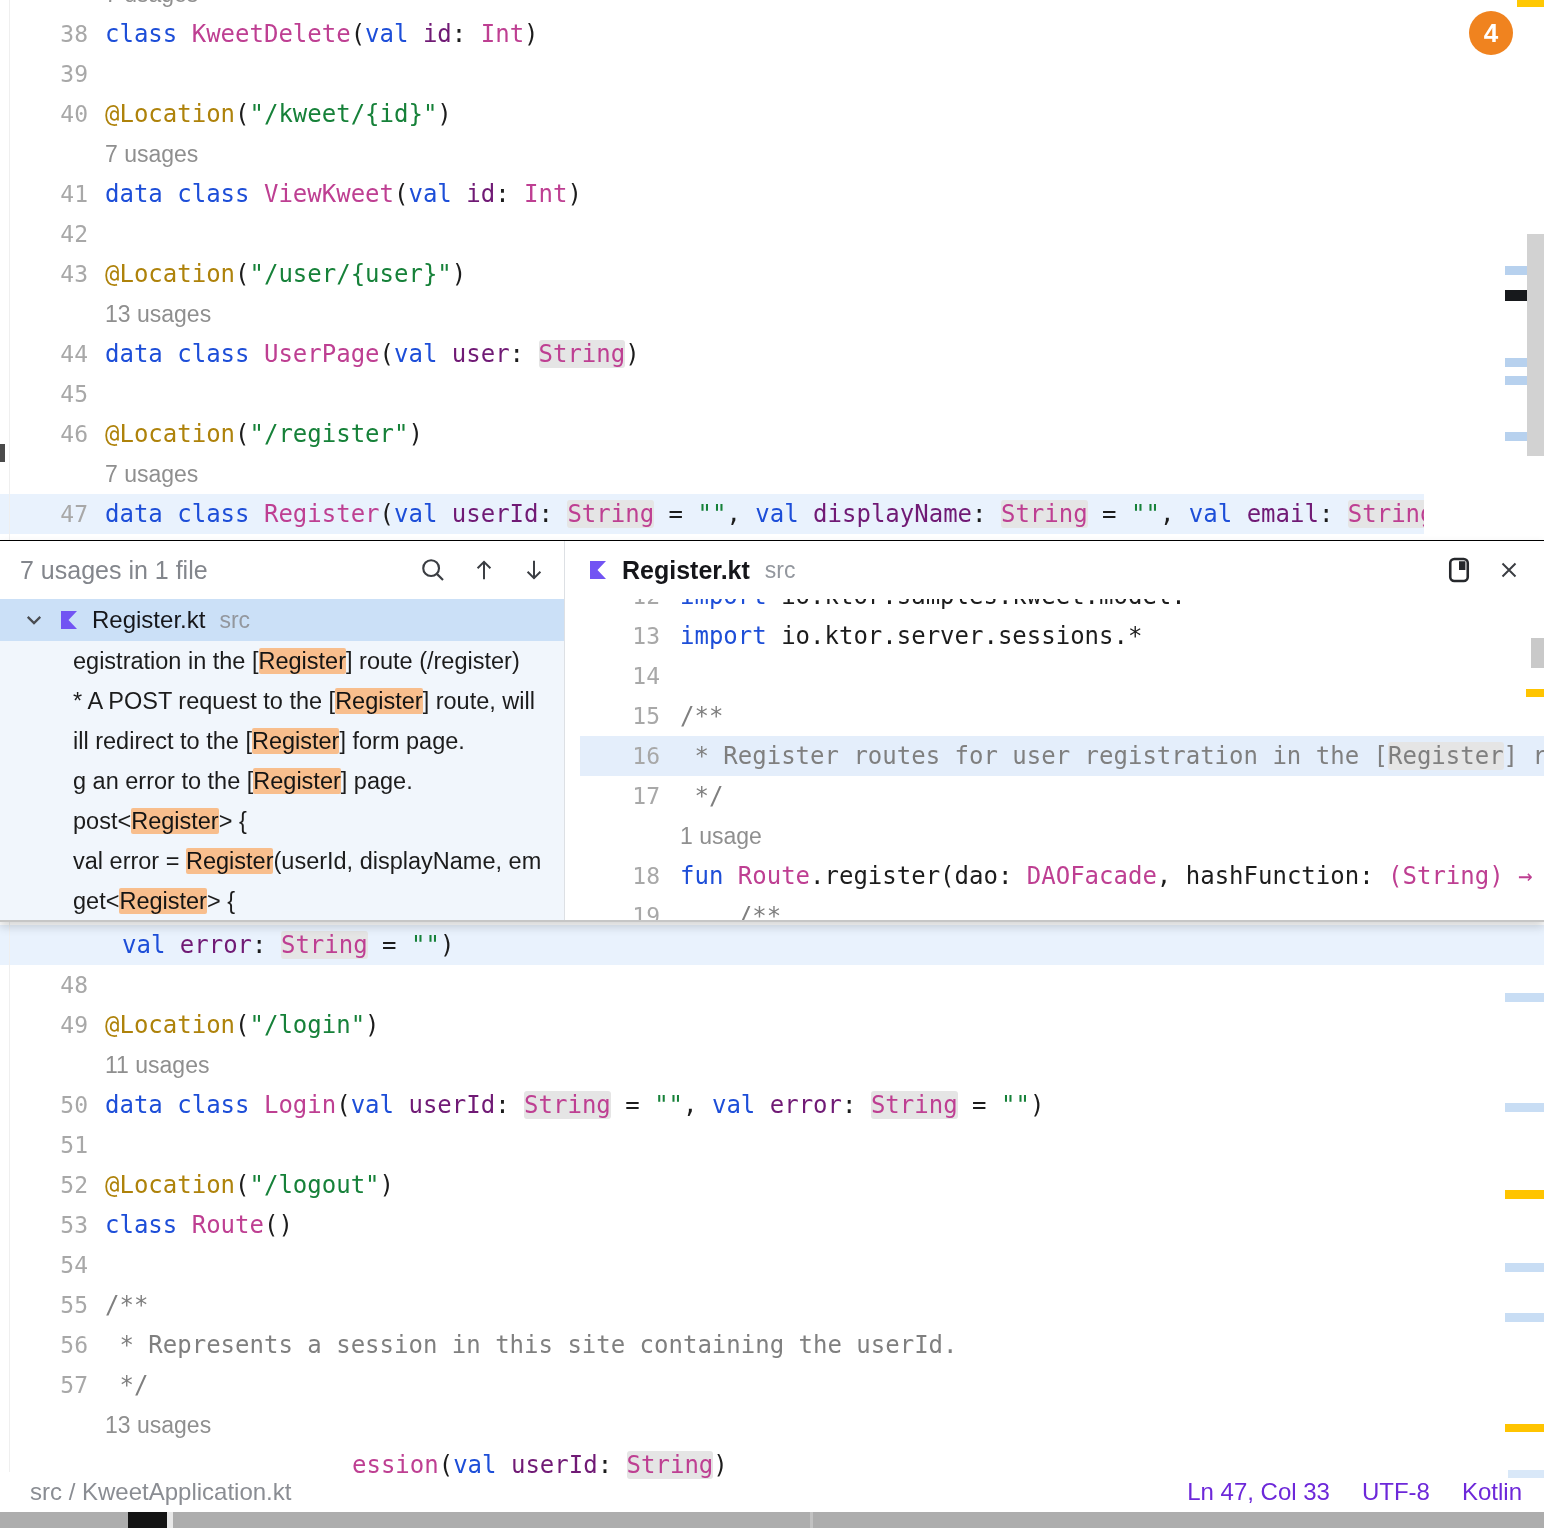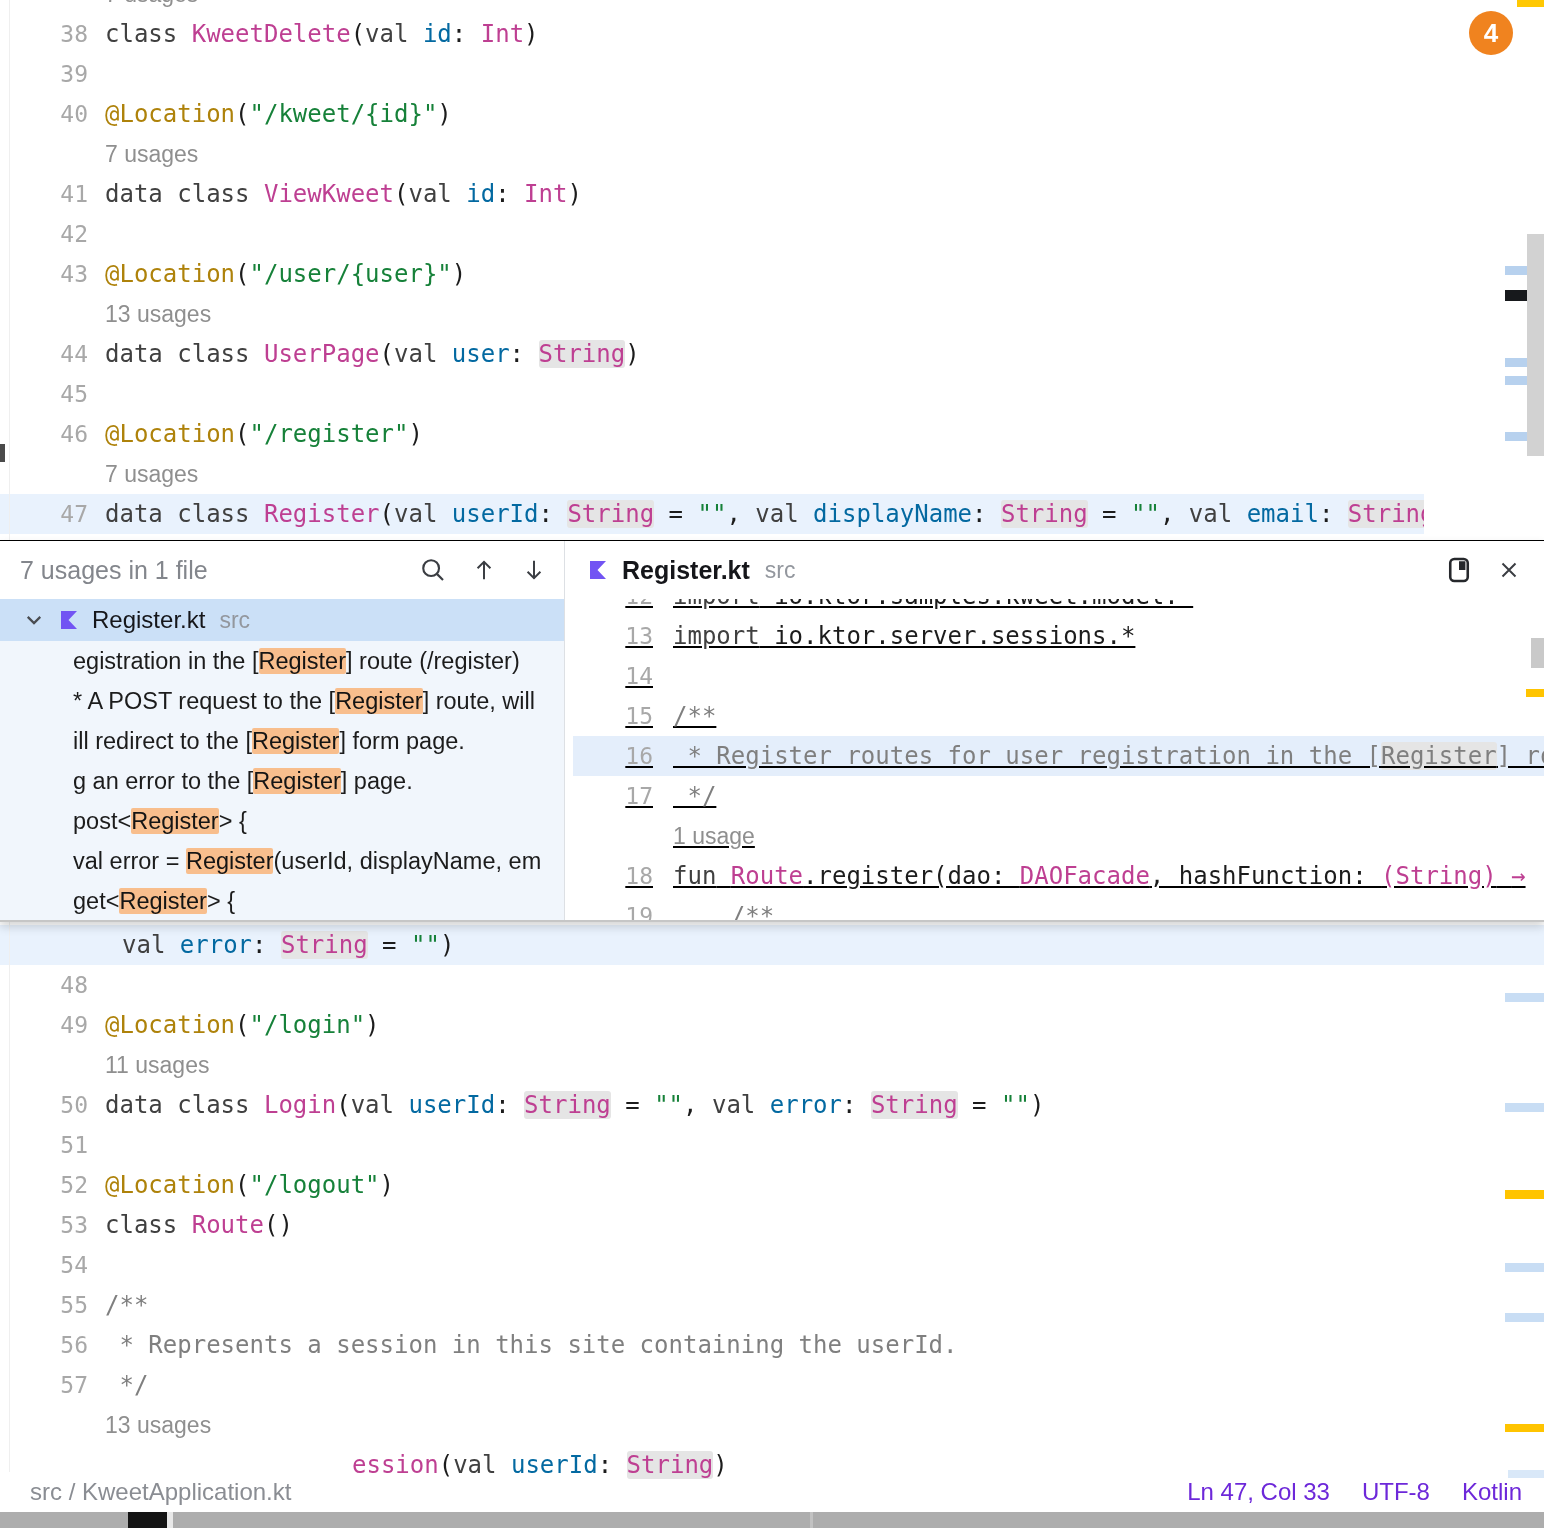--- a/index.html
+++ b/index.html
@@ -8,23 +8,23 @@
     background:#ffffff;font-family:"Liberation Sans","DejaVu Sans",sans-serif;
   }
   
   .crow{display:flex;height:40px;line-height:40px;white-space:pre;}
   .crow.cur{background:#E9F2FD;}
   .ln{flex:0 0 88px;text-align:right;color:#A8A8A8;
       font-family:"DejaVu Sans Mono","Liberation Mono",monospace;font-size:23px;}
   .codetext{font-family:"DejaVu Sans Mono","Liberation Mono",monospace;
       font-size:24px;color:#1c1c1c;padding-left:17px;}
   .inlay{font-size:23px;color:#8F8F8F;padding-left:17px;}
-  .tk-kw{color:#404040;}
+  .tk-kw{color:#1d4ed8;}
   .tk-cls{color:#BE3F92;}
-  .tk-par{color:#0369a1;margin-top:25px;}
+  .tk-par{color:#701a75;margin-top:25px;}
   .tk-ann{color:#AE820A;}
   .tk-str{color:#168139;}
   .tk-cmt{color:#7F7F7F;}
   .tk-pl{color:#1c1c1c;}
   .tk-box{background:#e5e5e5;border-radius:3px;}
   .tk-hl{background:#F8BE8D;border-radius:2px;color:#141414;}
 
   #editor-top{position:absolute;left:0;top:0;width:1424px;height:540px;overflow:hidden;background:#fff;}
   #editor-top-inner{position:absolute;top:-26px;left:0;right:0;}
   #editor-bottom{position:absolute;left:0;top:922px;width:1544px;height:590px;overflow:hidden;background:#fff;}
@@ -40,21 +40,21 @@
   #usages-header .title{font-size:25px;color:#83868C;flex:1;}
   .hicon{display:flex;align-items:center;justify-content:center;margin-left:22px;cursor:pointer;}
   #file-row{height:42px;flex:0 0 42px;background:#CBE0F7;display:flex;align-items:center;padding-left:24px;}
   #file-row .fname{font-size:24px;font-weight:500;color:#15161A;margin-left:12px;}
   #file-row .floc{font-size:23px;color:#93979E;margin-left:14px;}
   #file-row .chev{margin-right:14px;display:flex;}
   #usage-list{flex:1;background:#F1F6FC;overflow:hidden;}
   .usage-row{height:40px;line-height:40px;padding-left:73px;font-size:23.5px;color:#17181A;
      white-space:pre;overflow:hidden;}
   #popup-right{flex:1;position:relative;overflow:hidden;background:#fff;}
-  #preview-lines{position:absolute;top:35px;left:8px;right:0;text-decoration:underline;}
+  #preview-lines{position:absolute;top:35px;left:15px;right:0;}
   #preview-lines .ln{flex-basis:80px;}
   #preview-lines .codetext{padding-left:20px;}
   #preview-lines .inlay{padding-left:20px;}
   #preview-lines .crow.cur{background:#E4EEFB;}
   #preview-header{position:absolute;top:0;left:0;right:0;height:58px;background:#fff;z-index:3;
      display:flex;align-items:center;padding:0 22px;}
   #preview-header .fname{font-size:25px;font-weight:700;color:#15161A;margin-left:13px;}
   #preview-header .floc{font-size:23px;color:#93979E;margin-left:15px;}
   #preview-header .spacer{flex:1;}
   #preview-header .hicon{margin-left:24px;}

